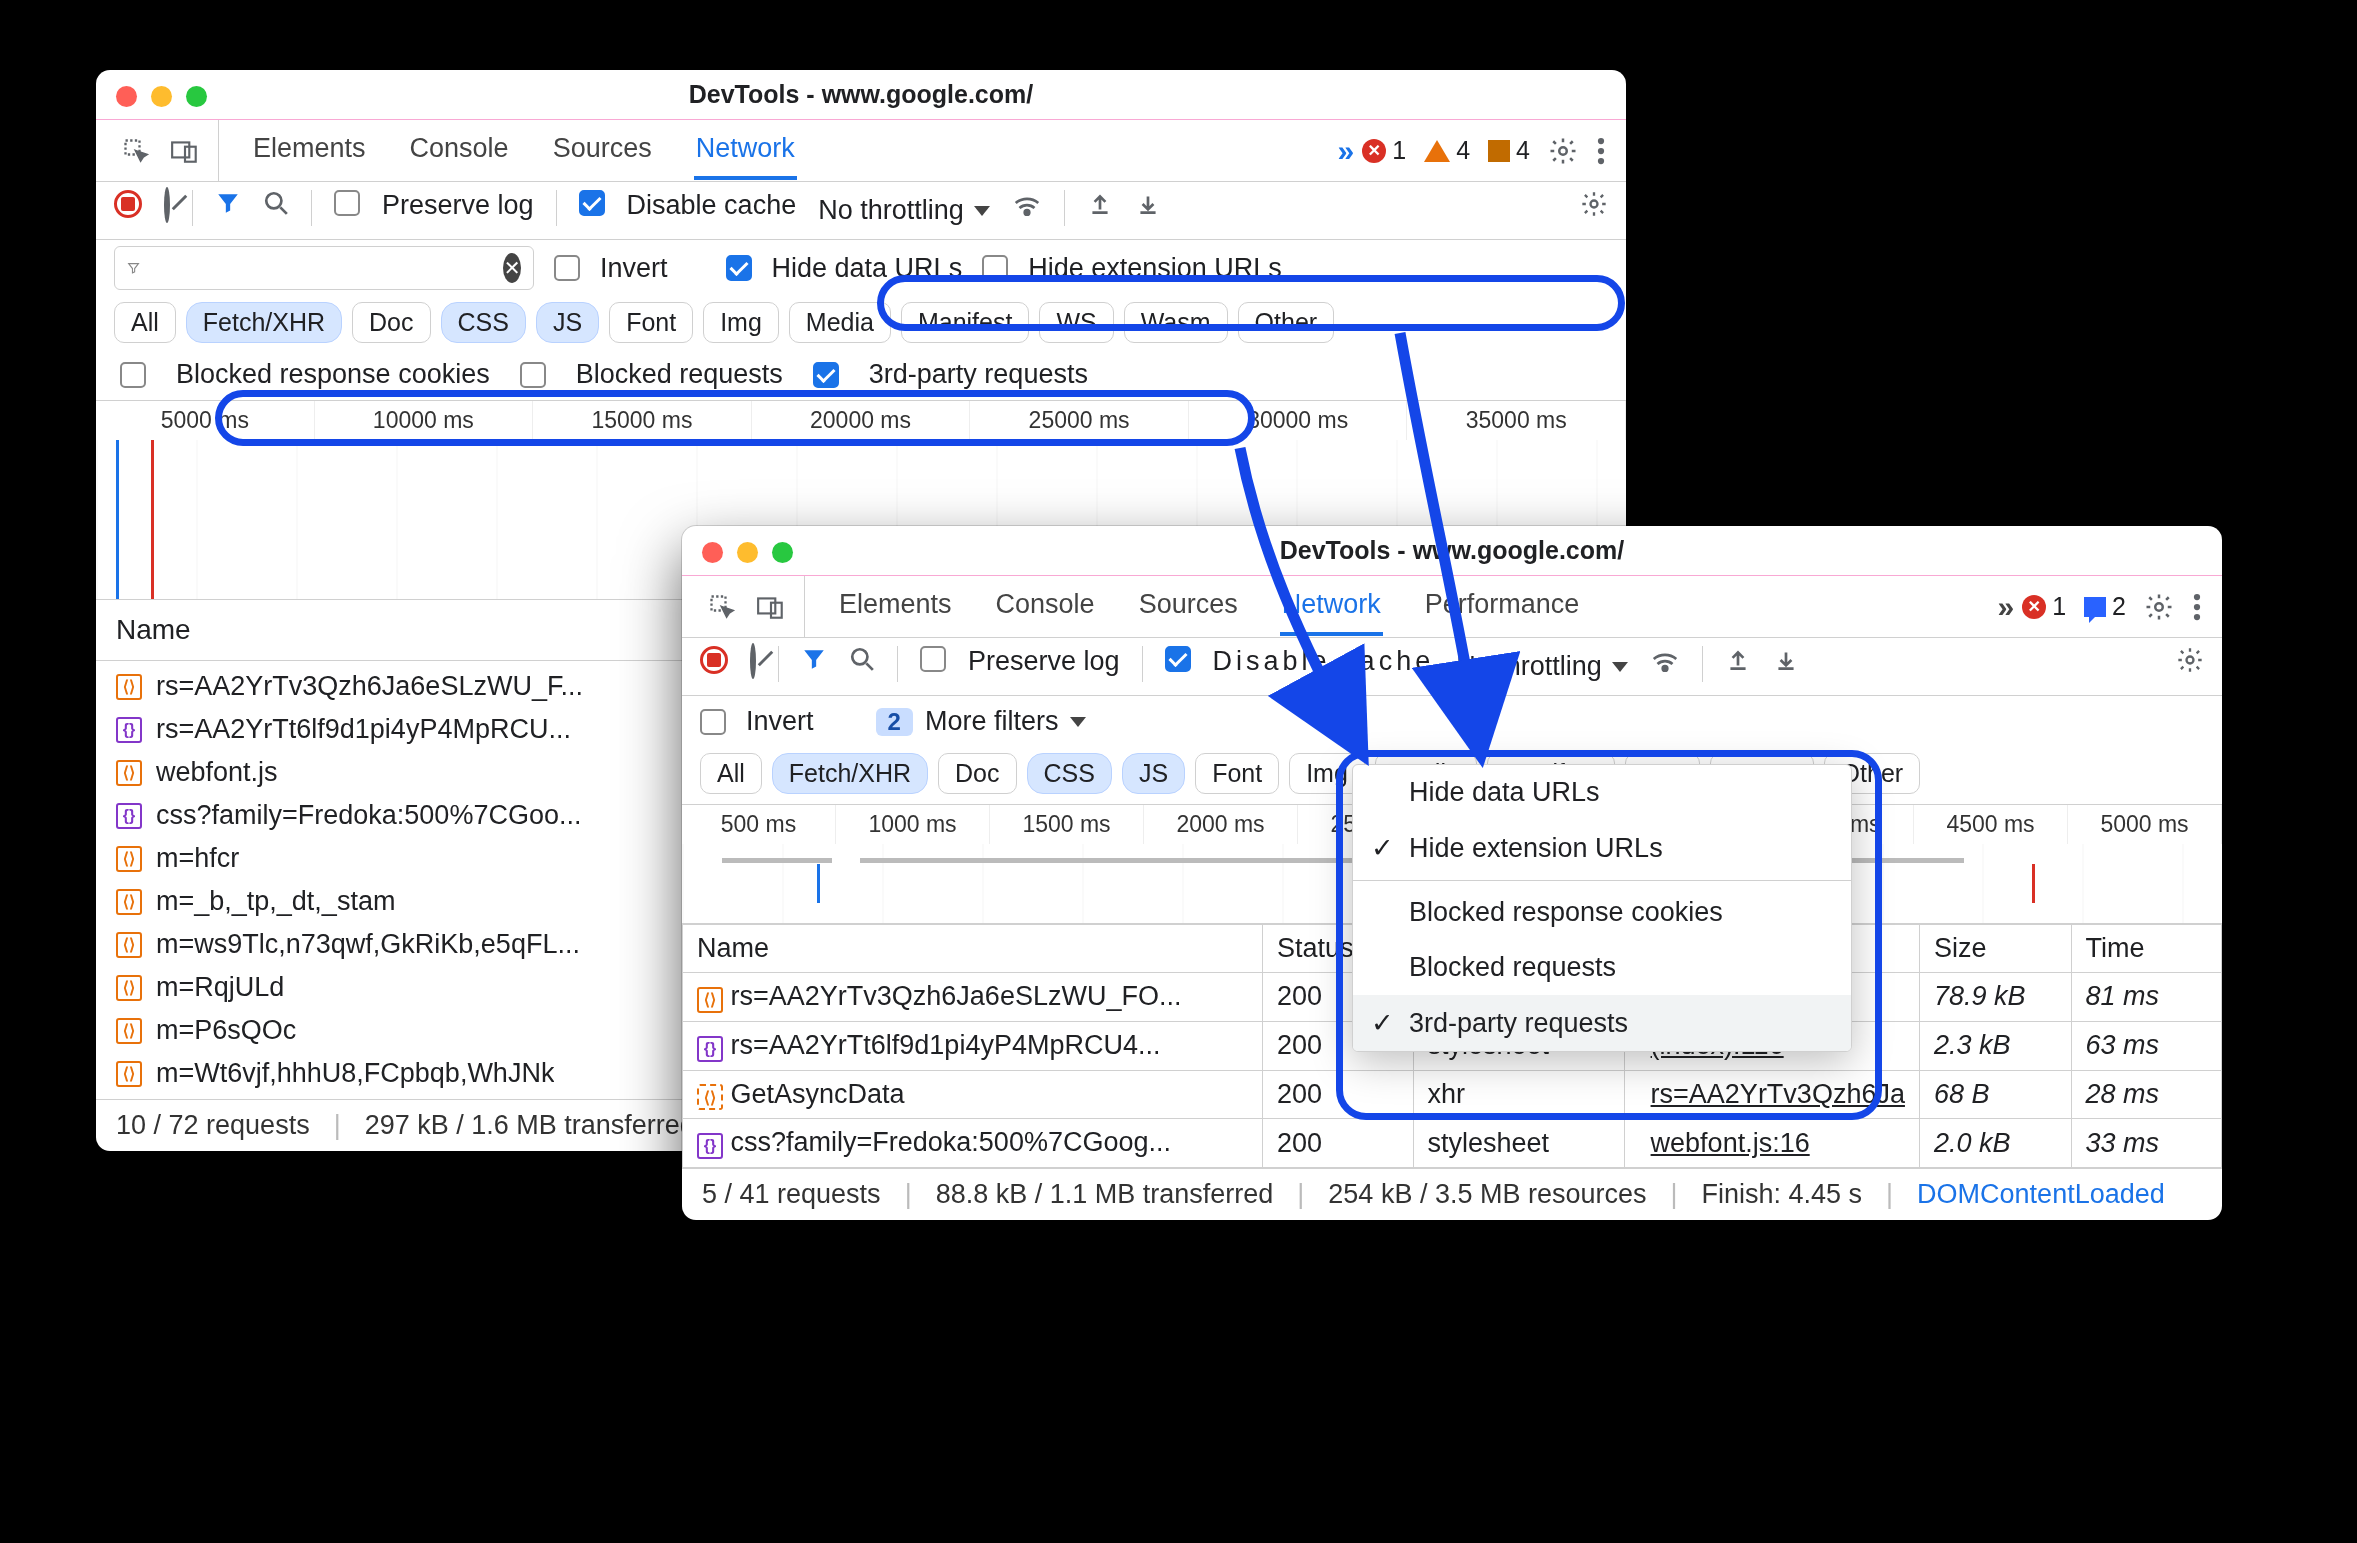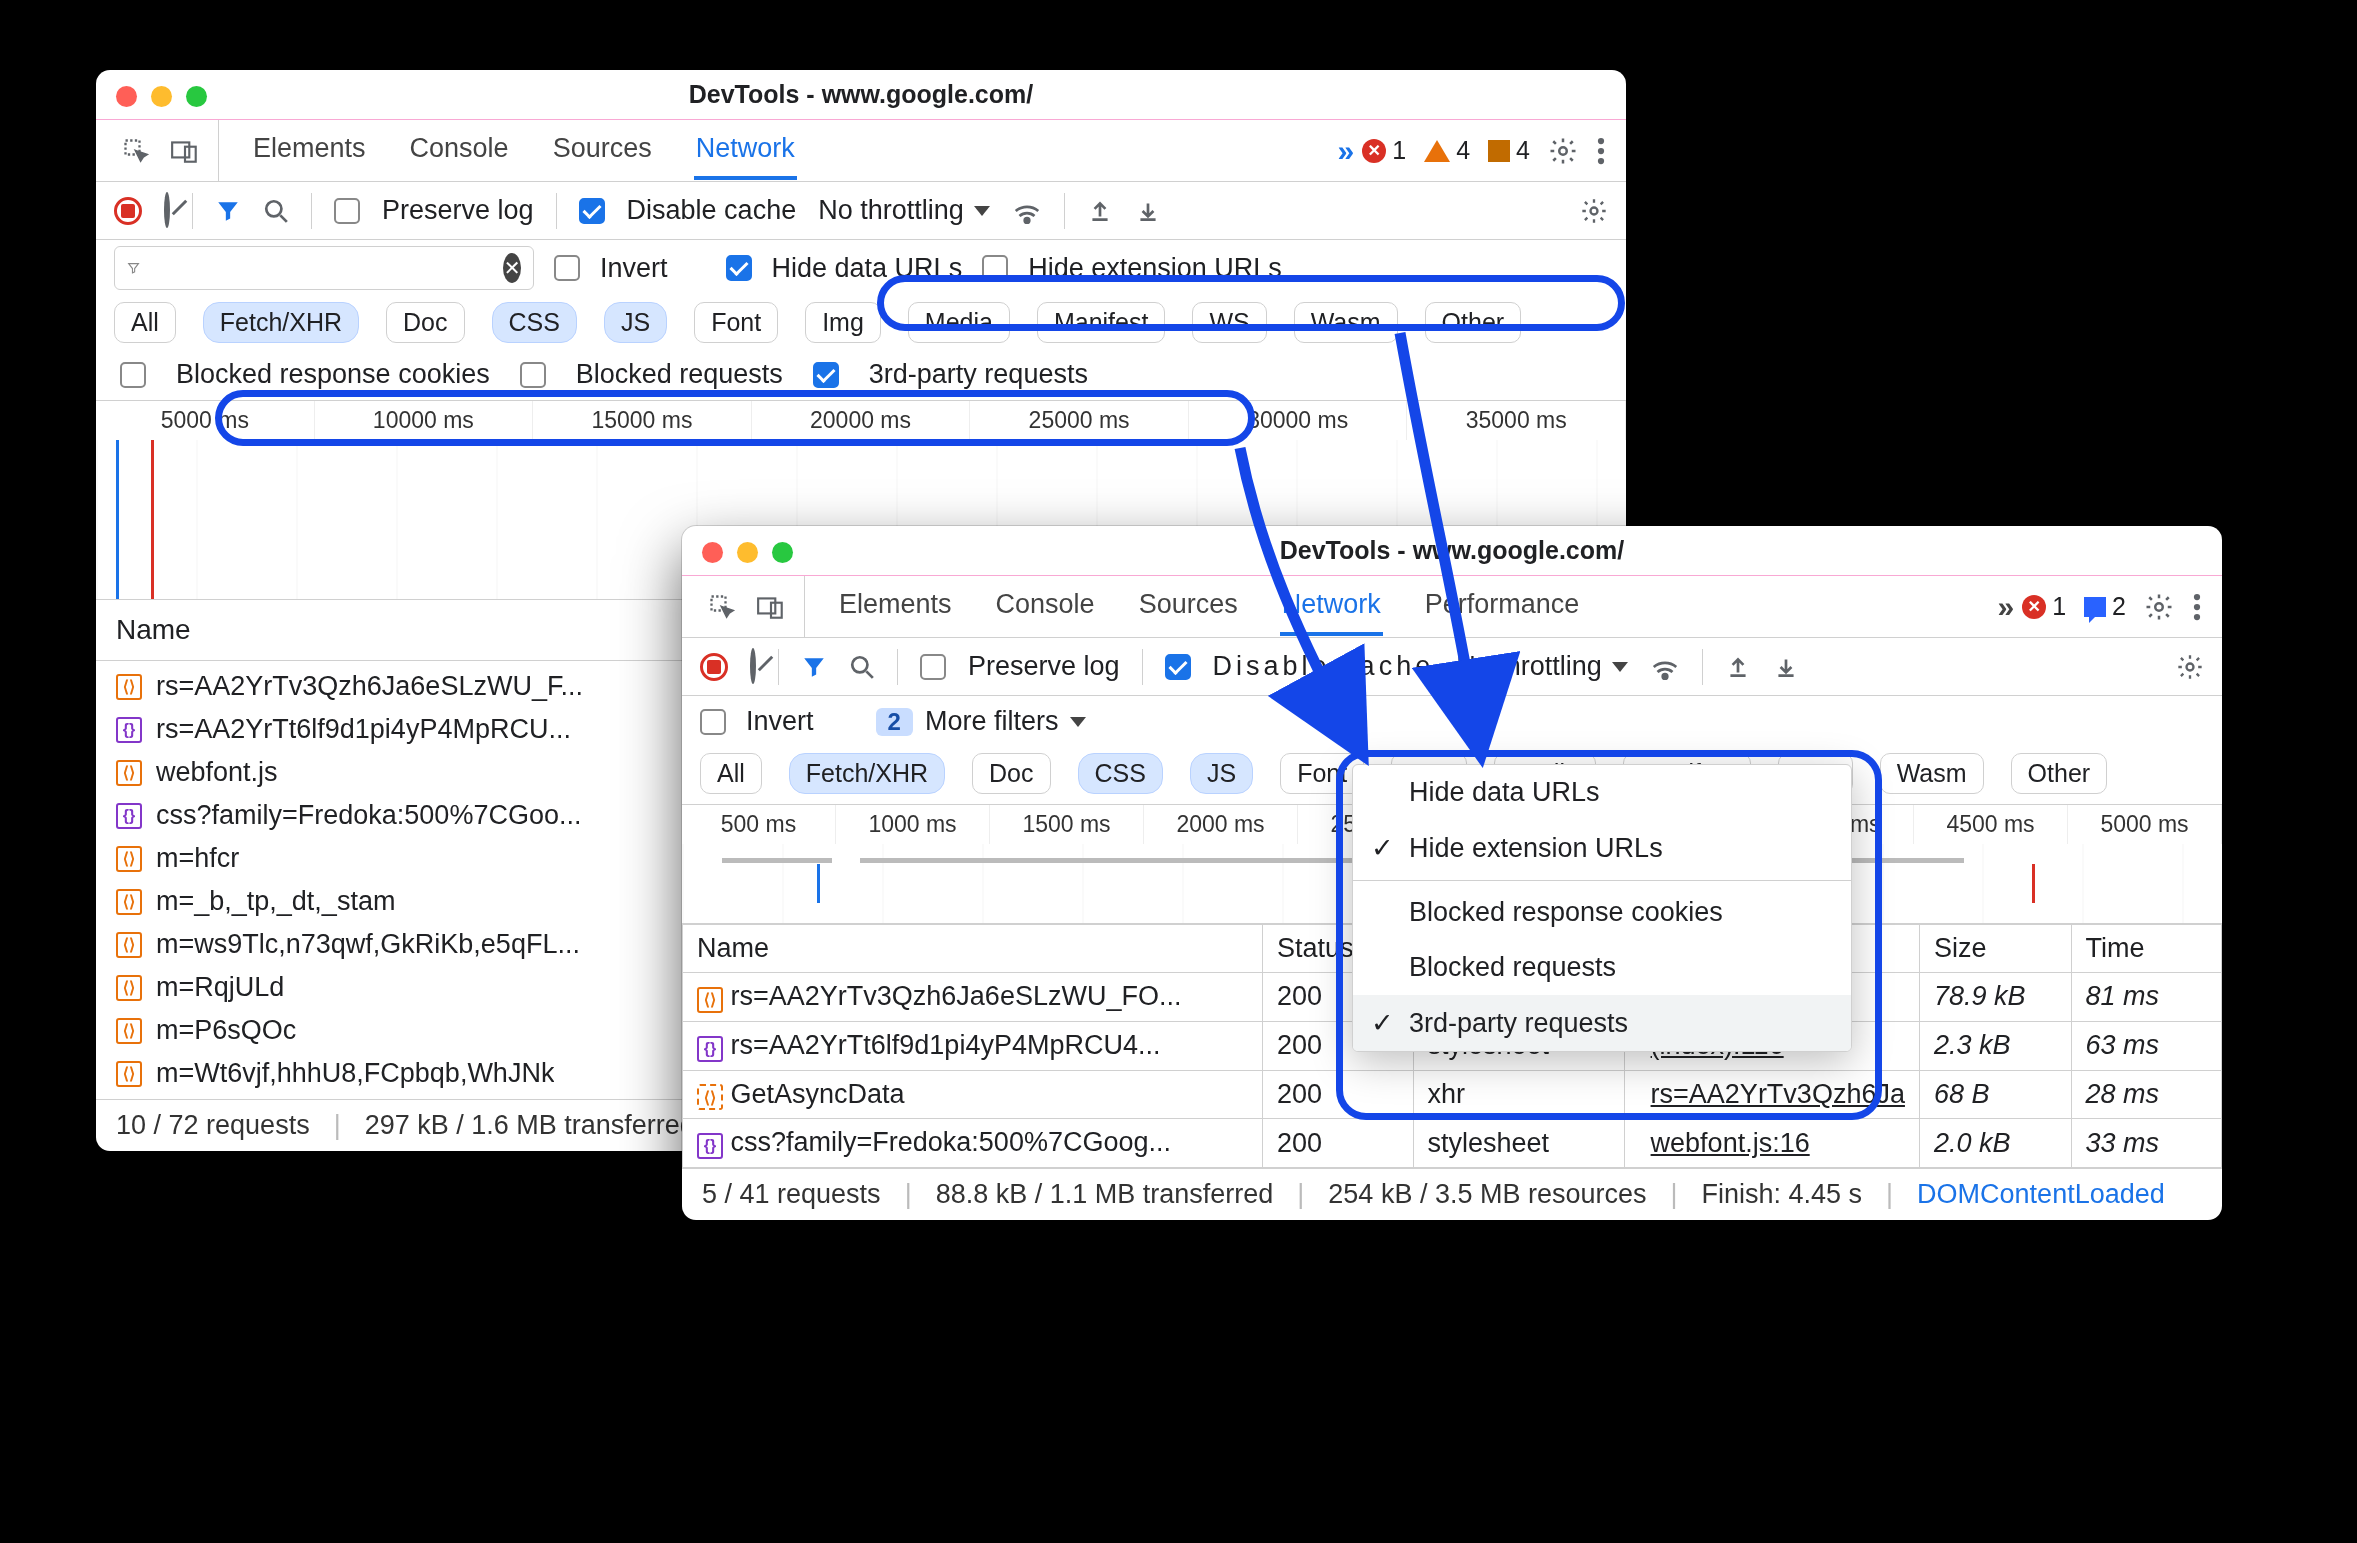--- a/index.html
+++ b/index.html
@@ -43,40 +43,40 @@
 .count-badge{display:flex; align-items:center; gap:6px; font-size:25px;}
 .ci{width:24px;height:24px;border-radius:50%;display:inline-flex;align-items:center;justify-content:center;color:#fff;font-weight:700;font-size:16px;}
 .ci.err{background:var(--err);} 
 .tri{width:0;height:0;border-left:13px solid transparent;border-right:13px solid transparent;border-bottom:22px solid var(--warn);display:inline-block; position:relative;}
 .sq{width:22px;height:22px;background:var(--badge);display:inline-block;}
 .msg{width:22px;height:20px;background:#2962ff;display:inline-block;position:relative;}
 .msg::after{content:"";position:absolute;left:5px;bottom:-6px;border-top:7px solid #2962ff;border-right:7px solid transparent;}
 svg{display:block;}
 
 
-.toolbar{display:flex;align-items:center;gap:22px;padding:8px 18px;border-bottom:1px solid var(--grey-border);font-size:27px;height:58px;}
+.toolbar{display:flex;gap:22px;padding:8px 18px;border-bottom:1px solid var(--grey-border);font-size:27px;height:58px;}
 .rec-outer{width:28px;height:28px;border:3px solid #d93025;border-radius:50%;display:flex;align-items:center;justify-content:center;}
 .rec-inner{width:14px;height:14px;background:#d93025;border-radius:2px;}
 .nocircle{width:28px;height:28px;border:3px solid #5f6368;border-radius:50%;position:relative;}
 .nocircle::after{content:"";position:absolute;left:3px;top:11px;width:19px;height:3px;background:#5f6368;transform:rotate(-45deg);}
 .funnel{color:var(--blue);}
 .divider{width:1px;height:36px;background:var(--grey-border);}
 .cbx{width:26px;height:26px;border:2.5px solid #888;border-radius:5px;display:inline-flex;align-items:center;justify-content:center;flex:none;}
 .cbx.checked{background:var(--blue);border-color:var(--blue);}
 .cbx.checked::after{content:"";width:7px;height:14px;border:solid #fff;border-width:0 3.5px 3.5px 0;transform:rotate(45deg);margin-top:-3px;}
 .label{white-space:nowrap;}
 .sel{display:flex;align-items:center;gap:10px;}
 .caret-down{width:0;height:0;border-left:8px solid transparent;border-right:8px solid transparent;border-top:10px solid #444;display:inline-block;}
 
 
 .filterrow{display:flex;align-items:center;gap:20px;padding:6px 18px;font-size:27px;flex-wrap:wrap;}
 .filter-input{flex:none;width:420px;height:44px;border:1px solid var(--grey-border);border-radius:6px;display:flex;align-items:center;padding:0 12px;gap:12px;color:#666;}
 .filter-input input{border:none;outline:none;font-size:26px;flex:1;background:transparent;}
 .filter-clear{width:30px;height:30px;background:#444;border-radius:50%;color:#fff;display:flex;align-items:center;justify-content:center;font-size:20px;}
-.chips-row{display:flex;gap:27px;padding:6px 18px 10px;flex-wrap:wrap;font-size:25px;}
+.chips-row{display:flex;gap:10px;padding:6px 18px 10px;flex-wrap:wrap;font-size:25px;}
 .chip{border:1px solid var(--grey-border);border-radius:10px;padding:5px 16px;cursor:pointer;}
 .chip.active{background:var(--chip-bg-active);border-color:#b9d2ff;border-radius:16px;}
 
 
 .extra-row{display:flex;gap:30px;padding:6px 24px 10px;font-size:27px;align-items:center;flex-wrap:wrap;}
 
 #hl1, #hl2, #hl3 {border:7px solid var(--accent); border-radius:30px; position:absolute; pointer-events:none;}
 
 
 .timeline-hdr{display:flex;font-size:23px;color:#333;border-top:1px solid var(--grey-border);}

